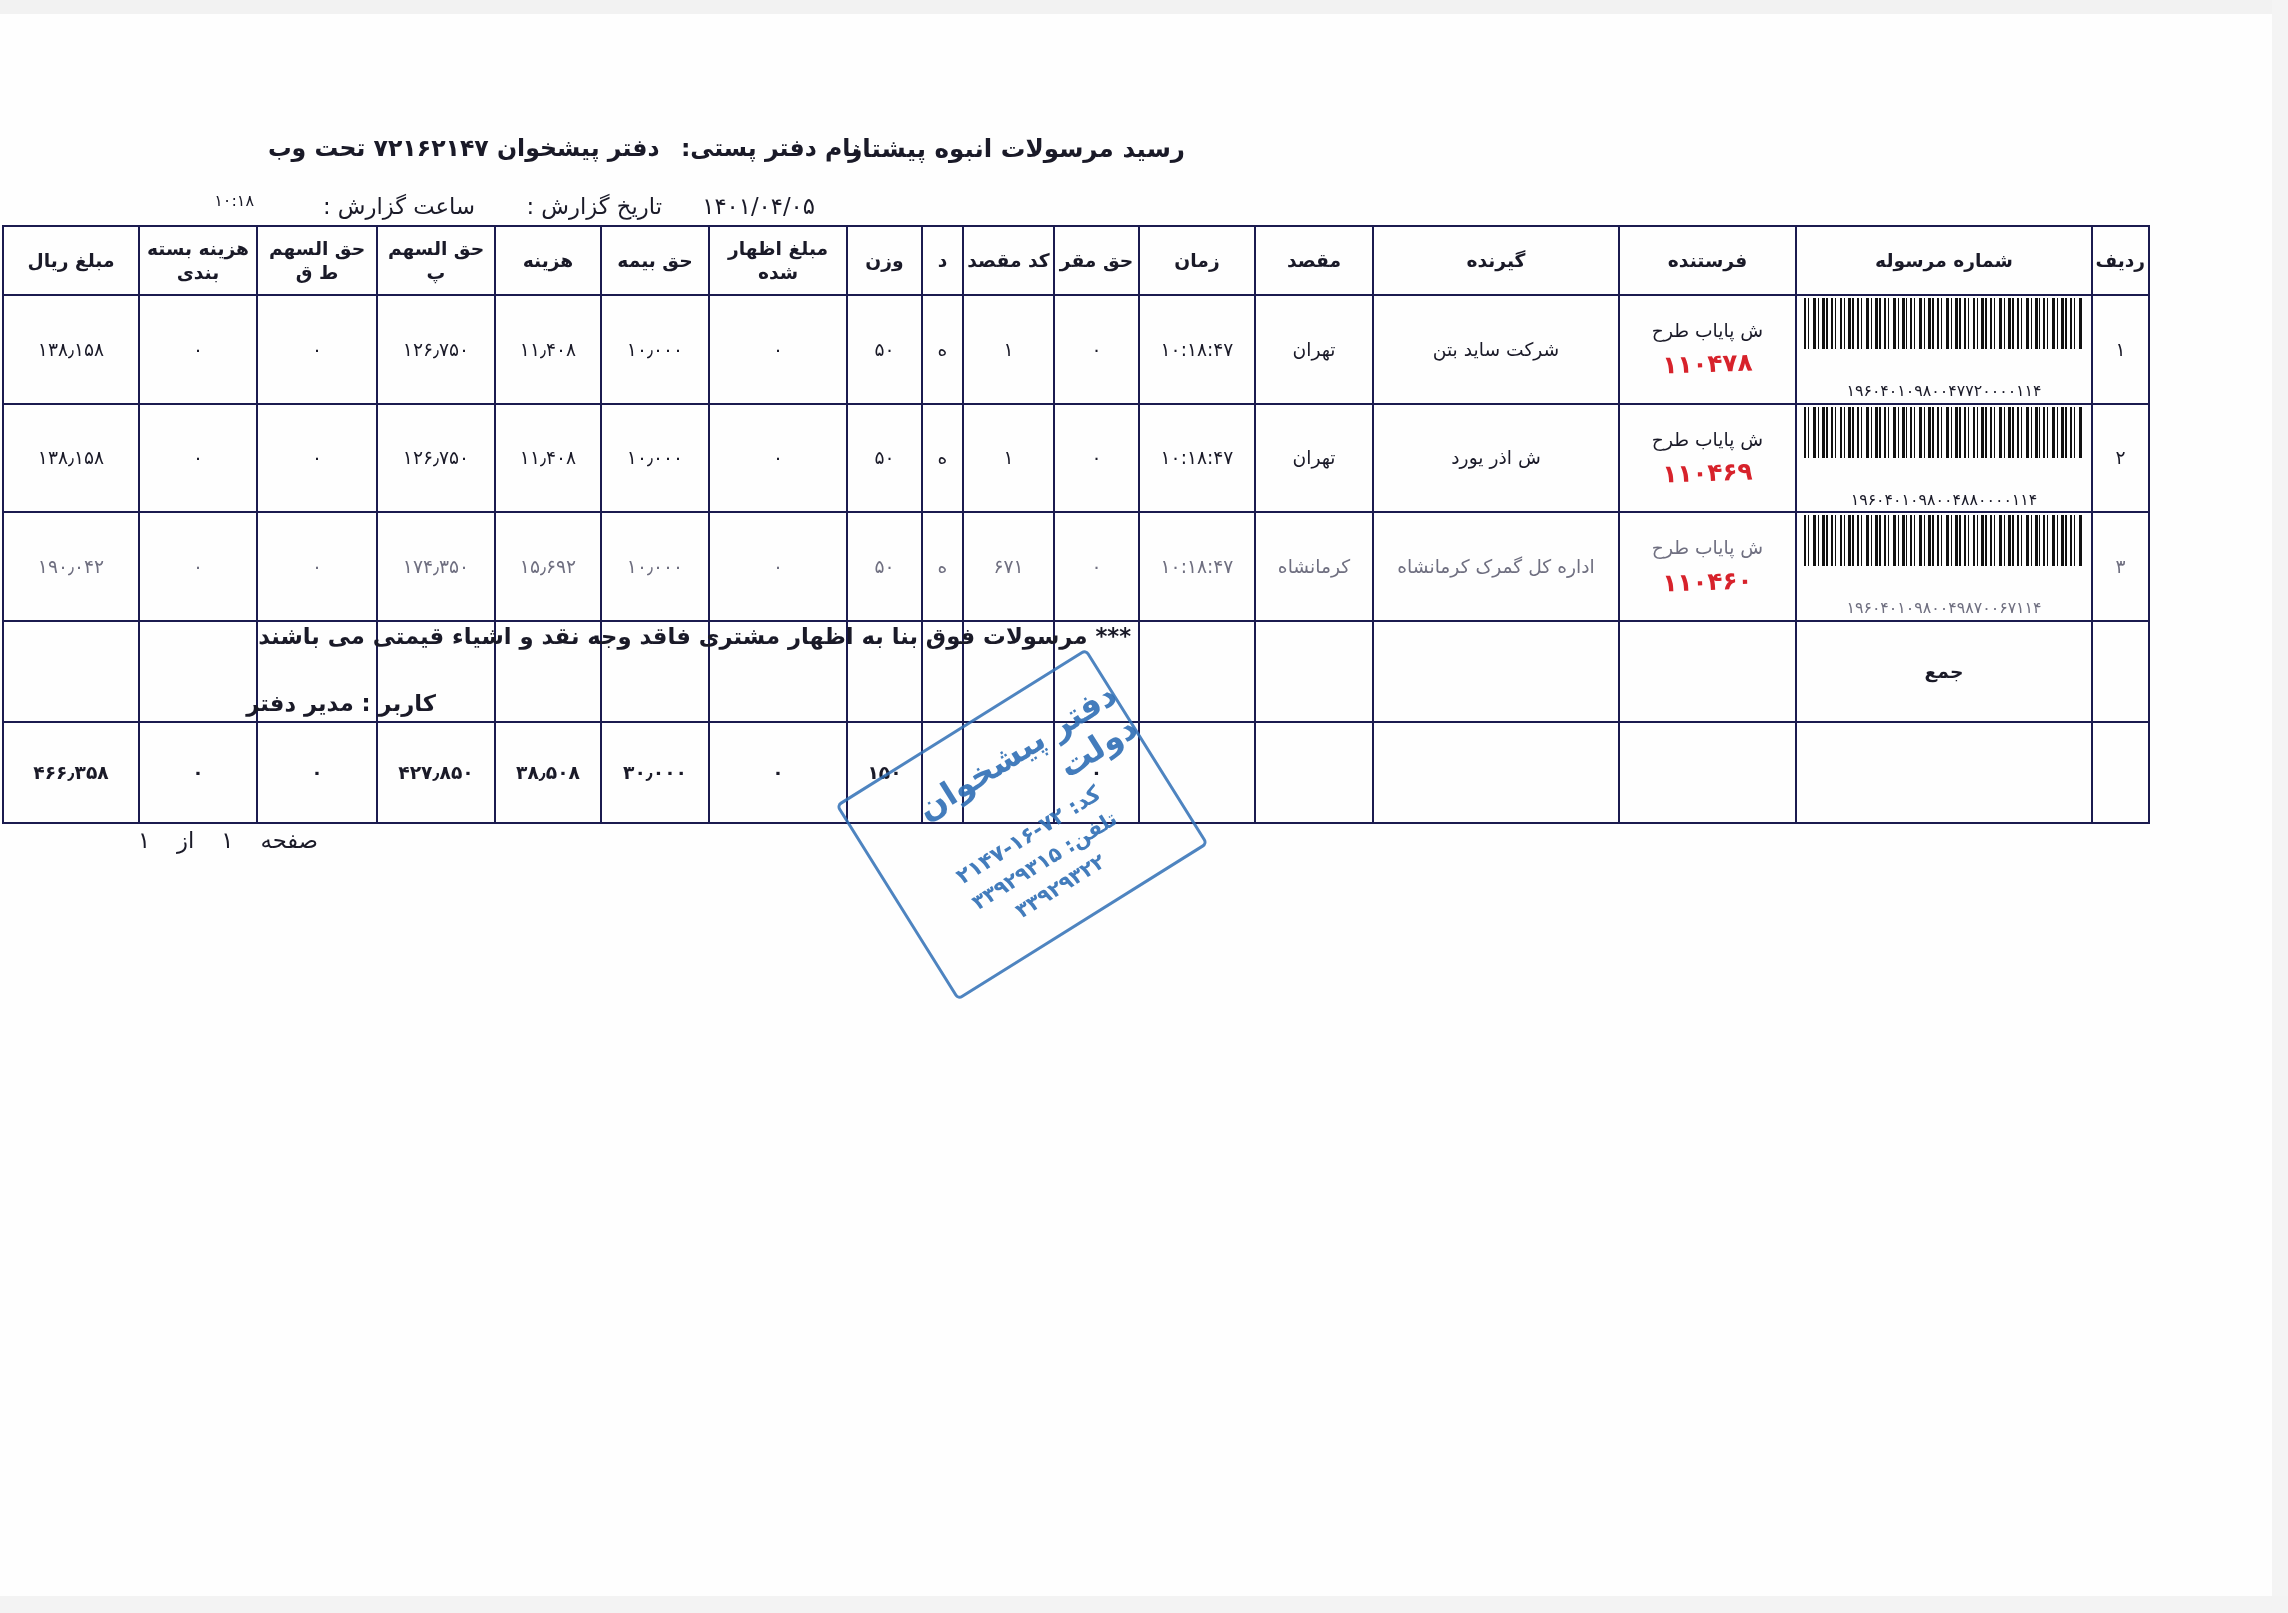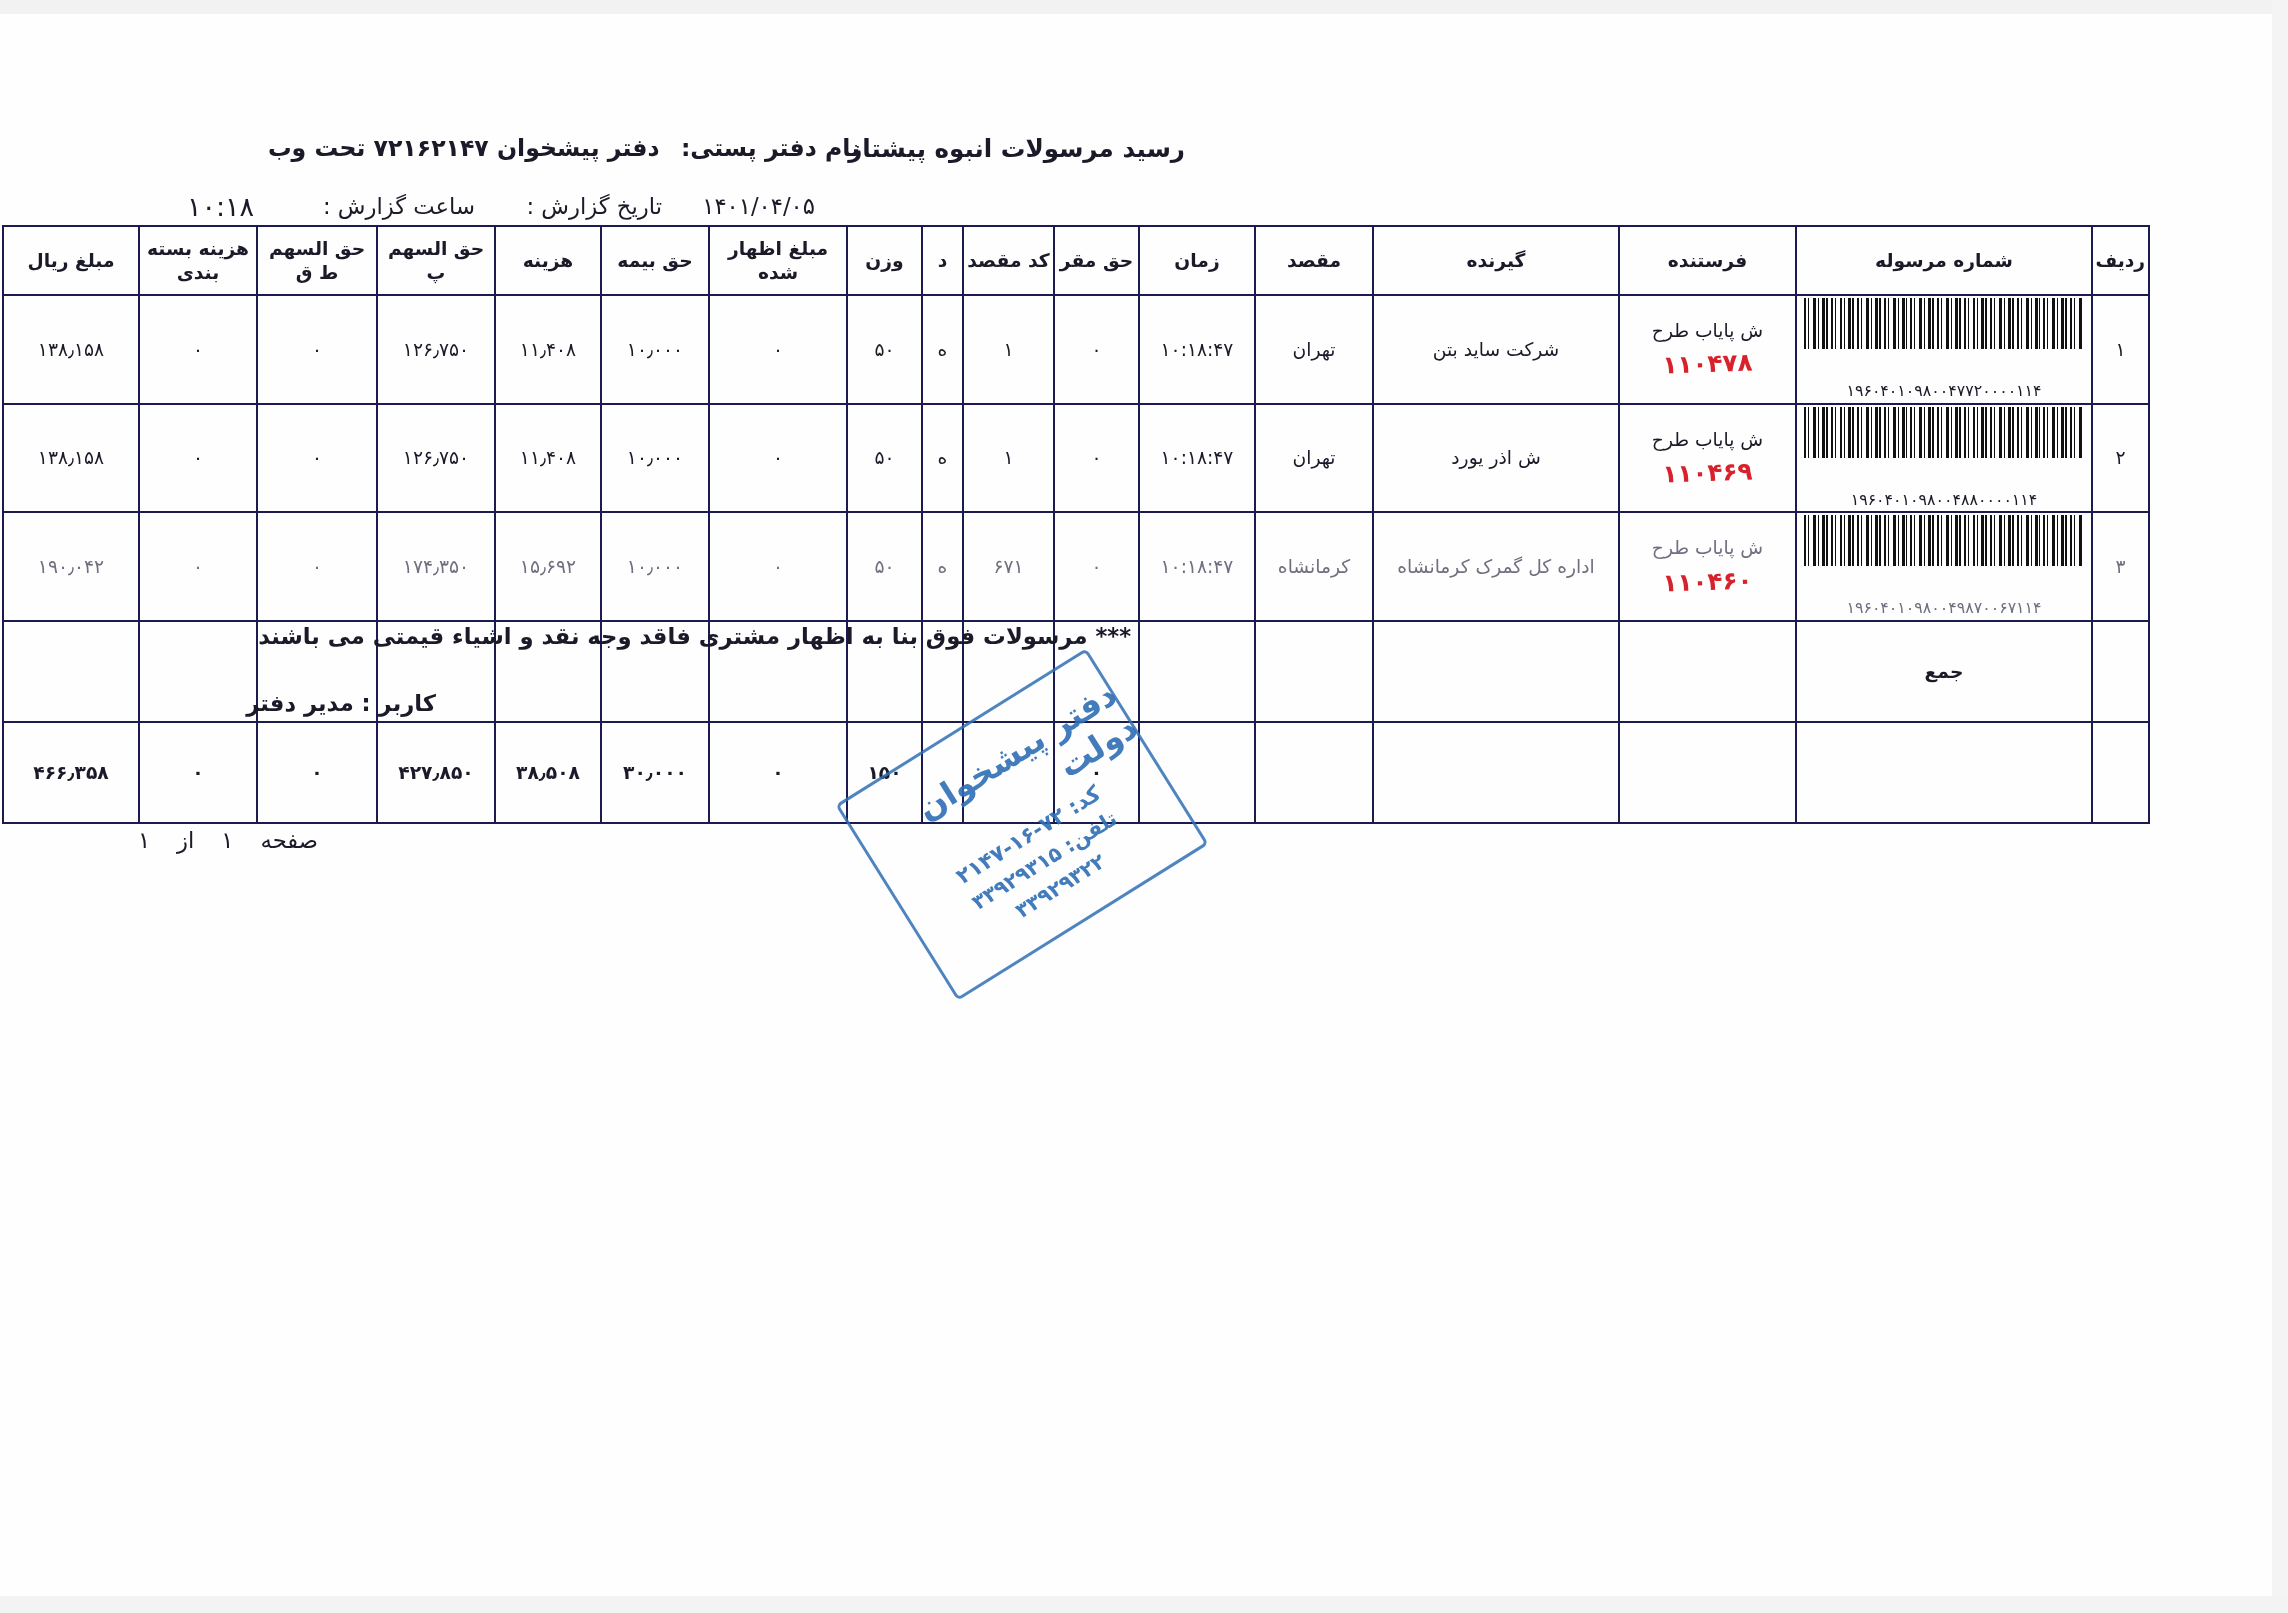--- a/index.html
+++ b/index.html
@@ -73,21 +73,21 @@
     position: absolute;
     top: 193px;
     right: 1813px;
     font-size: 22.7px;
     white-space: nowrap;
   }
   .report-time-value {
     position: absolute;
     top: 191px;
     right: 2034px;
-    font-size: 27px;
+    font-size: 16px;
     white-space: nowrap;
   }
 
   
   .tbl-wrap {
     position: absolute;
     top: 225px;
     right: 138px;
     width: 1980px;
   }

